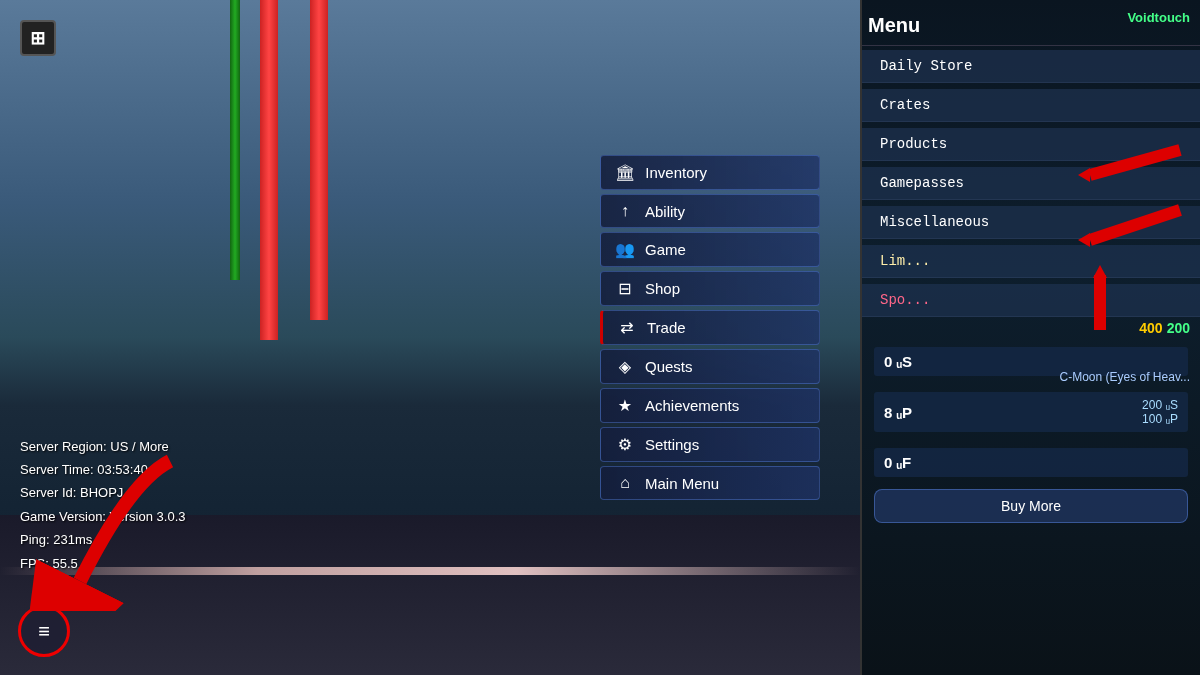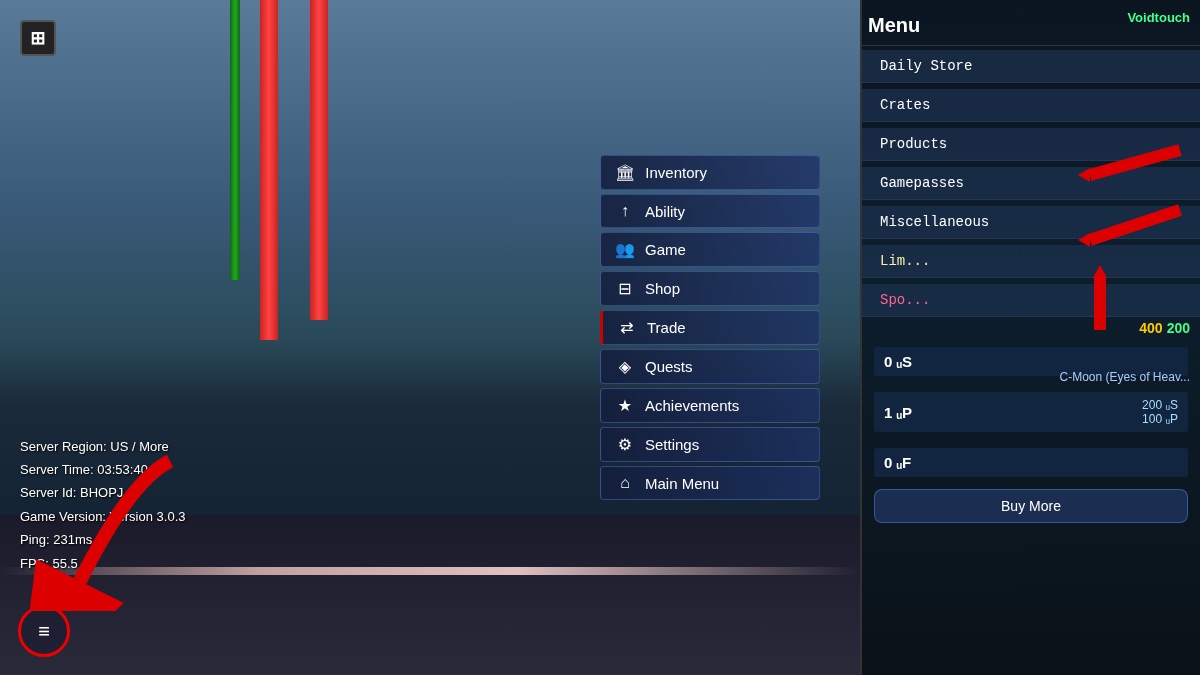--- a/index.html
+++ b/index.html
@@ -405,21 +405,21 @@
     <div class="num-green">200</div>
   </div>
 
   <div class="cmoon-label">C-Moon (Eyes of Heav...</div>
 
   <div class="currency-section">
     <div class="currency-row">
       <span class="currency-label">0 ᵤS</span>
     </div>
     <div class="currency-row">
-      <span class="currency-label">1 ᵤP</span>
+      <span class="currency-label">8 ᵤP</span>
       <div class="currency-value-right">
         <div>200 ᵤS</div>
         <div>100 ᵤP</div>
       </div>
     </div>
     <div class="currency-row">
       <span class="currency-label">0 ᵤF</span>
     </div>
   </div>
 

